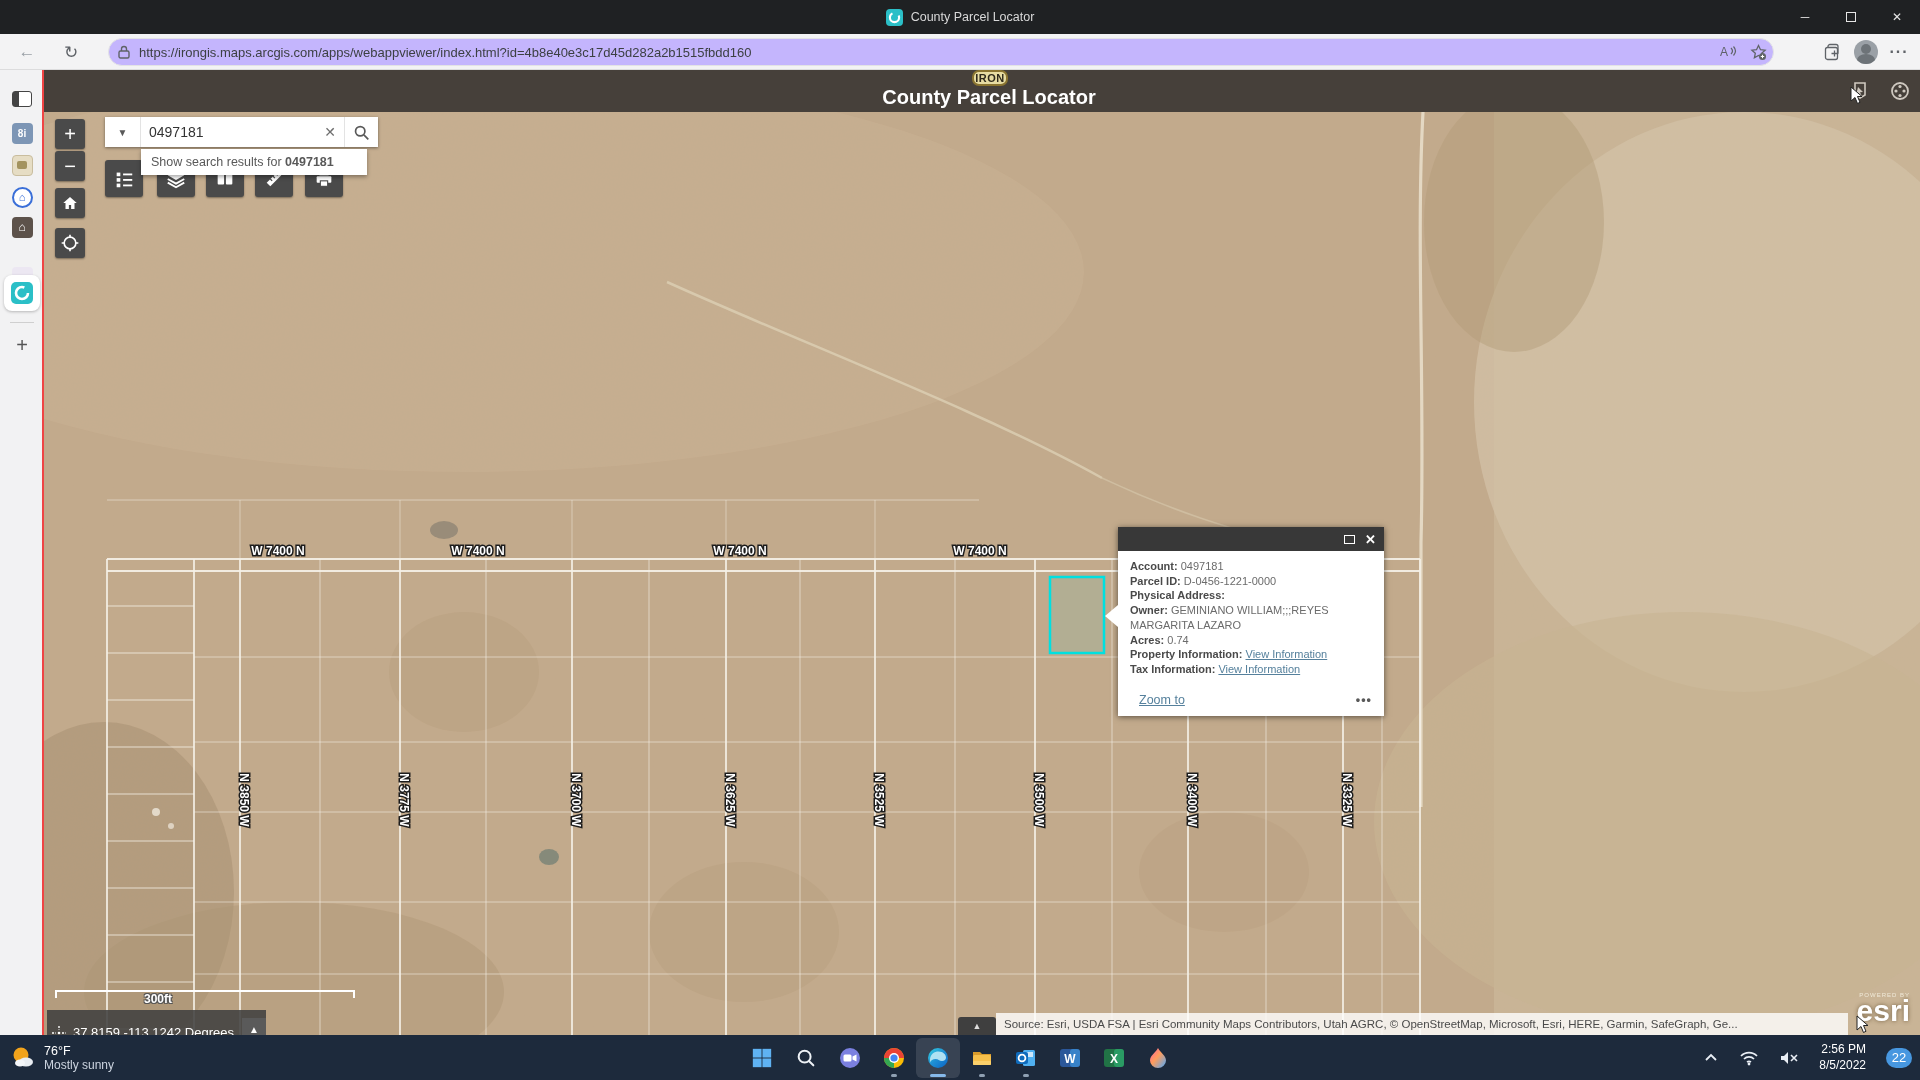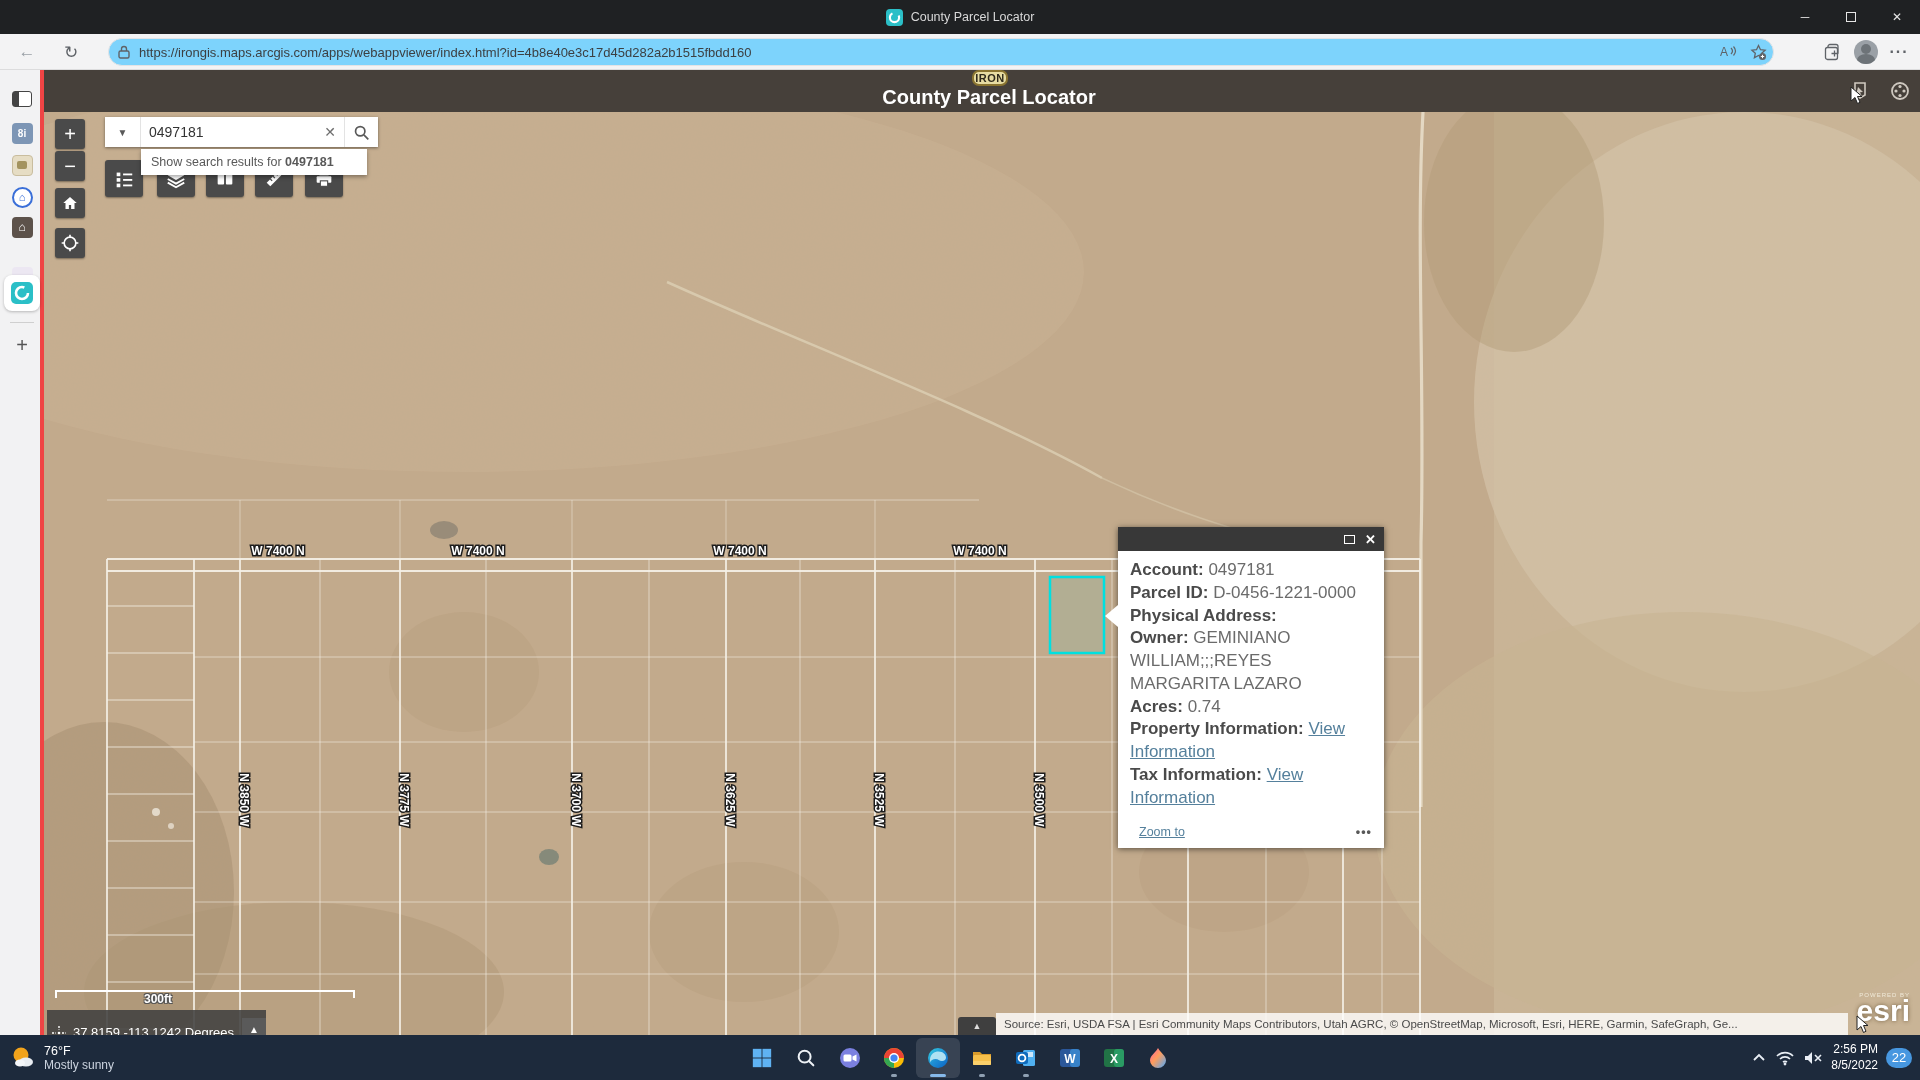--- a/index.html
+++ b/index.html
@@ -9,31 +9,31 @@
   
   #titlebar { position:absolute; left:0; top:0; width:1920px; height:34px; background:#1f2123; }
   #tab-title { position:absolute; left:0; right:0; top:0; height:34px; display:flex; align-items:center; justify-content:center; gap:8px; color:#d9d9d9; font-size:12.5px; }
   .win-btns { position:absolute; right:0; top:0; height:34px; display:flex; }
   .win-btn { width:46px; height:34px; display:flex; align-items:center; justify-content:center; color:#e6e6e6; font-size:12px; }
   .max-glyph { width:10px; height:10px; border:1.2px solid #e6e6e6; }
 
   
   #toolbar { position:absolute; left:0; top:34px; width:1920px; height:36px; background:#f3f3f4; border-bottom:1px solid #dcdcdd; }
   .nav-ico { position:absolute; top:0; height:36px; width:34px; display:flex; align-items:center; justify-content:center; font-size:17px; color:#5f6368; }
-  #url-pill { position:absolute; left:108px; top:4px; width:1666px; height:28px; background:#7dd3fc; border:1px solid #e3e3e5; border-radius:14px; display:flex; align-items:center; }
+  #url-pill { position:absolute; left:108px; top:4px; width:1666px; height:28px; background:#c4b5fd; border:1px solid #e3e3e5; border-radius:14px; display:flex; align-items:center; }
   #url-text { color:#3c4043; font-size:13px; white-space:nowrap; overflow:hidden; flex:1; }
   .pill-ico { width:30px; display:flex; justify-content:center; align-items:center; color:#5f6368; flex:0 0 auto; }
   #toolbar-right { position:absolute; right:6px; top:0; height:36px; display:flex; align-items:center; gap:6px; }
   .tb-chrome-ico { width:30px; height:30px; display:flex; align-items:center; justify-content:center; color:#5f6368; }
   #avatar { width:24px; height:24px; border-radius:50%; background:#9aa0a6; position:relative; overflow:hidden; }
   #avatar:before { content:""; position:absolute; left:7px; top:4px; width:10px; height:10px; border-radius:50%; background:#6d7378; }
   #avatar:after { content:""; position:absolute; left:3px; top:14px; width:18px; height:12px; border-radius:50%; background:#6d7378; }
 
   
-  #edge-sidebar { position:absolute; left:0; top:70px; width:44px; height:965px; background:#f2f2f3; border-right:4px solid #ef4444; }
+  #edge-sidebar { position:absolute; left:0; top:70px; width:44px; height:965px; background:#f2f2f3; border-right:2px solid #ef4444; }
   .sb-slot { position:absolute; left:0; width:44px; height:30px; display:flex; align-items:center; justify-content:center; }
   .fav { width:21px; height:21px; border-radius:4px; display:flex; align-items:center; justify-content:center; font-weight:bold; }
   #sb-active { position:absolute; left:4px; width:36px; height:36px; background:#fff; border-radius:8px; box-shadow:0 1px 3px rgba(0,0,0,.25); display:flex; align-items:center; justify-content:center; }
   .sb-divider { position:absolute; left:10px; width:24px; height:1px; background:#cfcfcf; }
 
   
   #app-header { position:absolute; left:44px; top:70px; width:1876px; height:42px; background:#46403a; display:flex; align-items:center;flex-direction:column; }
   #iron-logo { margin-left:16px; width:36px; height:28px; background:#e7dca2; border:2px solid #8a7430; border-radius:7px; color:#2f2a1c; font-size:11px; font-weight:bold; display:flex; align-items:center; justify-content:center; letter-spacing:.5px; }
   #app-title { margin-left:14px; color:#fff; font-size:20px; font-weight:bold; }
   #app-subtitle { margin-left:150px; color:#d8d3cb; font-size:14px; font-weight:bold; }
@@ -48,21 +48,21 @@
   #search-caret { width:36px; display:flex; align-items:center; justify-content:center; color:#595959; border-right:1px solid #e3e3e3; font-size:10px; }
   #search-input { border:0; outline:none; flex:1; font-size:14px; color:#333; padding:0 8px; font-family:"Liberation Sans", sans-serif; min-width:0; }
   #search-clear { width:28px; display:flex; align-items:center; justify-content:center; color:#6e6e6e; font-size:14px; }
   #search-go { width:34px; display:flex; align-items:center; justify-content:center; border-left:1px solid #e3e3e3; }
   #suggestion { position:absolute; left:97px; top:37px; width:226px; background:#fff; box-shadow:0 2px 4px rgba(0,0,0,.35); padding:6px 10px; font-size:12.5px; color:#595959; z-index:5; white-space:nowrap; }
 
   
   #popup { position:absolute; left:1074px; top:415px; width:266px; background:#fff; box-shadow:0 1px 6px rgba(0,0,0,.55); z-index:6; }
   #popup-header { height:24px; background:#383838; display:flex; align-items:center; justify-content:flex-end; gap:10px; padding:0 8px; }
   #popup-pointer { position:absolute; left:-13px; top:78px; width:0; height:0; border-top:11px solid transparent; border-bottom:11px solid transparent; border-right:13px solid #fff; }
-  #popup-body { padding:8px 12px 2px 12px; font-size:17px; line-height:1.34; color:#6b6b6b; }
+  #popup-body { padding:8px 12px 2px 12px; font-size:11px; line-height:1.34; color:#6b6b6b; }
   #popup-body b { color:#4a4a4a; }
   .pp-link { color:#55809c; text-decoration:underline; }
   #popup-footer { display:flex; justify-content:space-between; align-items:center; padding:14px 12px 9px 12px; font-size:12.5px; }
   #zoom-to { color:#55809c; text-decoration:underline;margin-left:9px; }
   #popup-more { color:#595959; font-weight:bold; letter-spacing:1px; }
 
   
   #scalebar { position:absolute; left:11px; top:878px; width:300px; height:8px; border-left:2px solid #fff; border-right:2px solid #fff; border-top:2px solid #fff; z-index:2; }
   #scale-label { position:absolute; left:100px; top:880px; color:#fff; font-size:12px; font-weight:bold; text-shadow:-1px -1px 0 #555,1px -1px 0 #555,-1px 1px 0 #555,1px 1px 0 #555; z-index:2; }
   #coords { position:absolute; left:3px; top:898px; height:30px; background:rgba(64,64,64,.88); display:flex; align-items:flex-end; color:#fff; font-size:13px; z-index:2; }
@@ -79,21 +79,21 @@
   
   #taskbar { position:absolute; left:0; top:1035px; width:1920px; height:45px; background:#1d2a3c; }
   #weather { position:absolute; left:10px; top:0; height:45px; display:flex; align-items:center; gap:8px; color:#fff; }
   #weather-temp { font-size:12.5px; font-weight:normal; }
   #weather-desc { font-size:12px; color:#cdd5e0; }
   #tb-center { position:absolute; left:50%; top:0; transform:translateX(-50%); height:45px; display:flex; align-items:center; }
   .tb-cell { width:44px; height:40px; display:flex; align-items:center; justify-content:center; position:relative; border-radius:6px; }
   .tb-cell.active { background:rgba(255,255,255,.12); }
   .run-dot { position:absolute; bottom:1px; left:50%; transform:translateX(-50%); width:6px; height:3px; border-radius:2px; background:#8fa0b2; }
   .run-dot.wide { width:16px; background:#86b9ea; }
-  #tb-right { position:absolute; right:8px; top:0; height:45px; display:flex; align-items:center; gap:8px; color:#e9eef5; }
+  #tb-right { position:absolute; right:8px; top:0; height:45px; display:flex; align-items:center; gap:20px; color:#e9eef5; }
   #clock { text-align:right; font-size:12px; line-height:1.3; color:#fff; }
   #badge { width:26px; height:20px; border-radius:10px; background:#4797e0; color:#fff; font-size:13px; display:flex; align-items:center; justify-content:center; }
 
   svg text.road-label, svg text.street-label { fill:#fff; font:bold 12px "Liberation Sans",sans-serif; stroke:#1c1c1c; stroke-width:3px; paint-order:stroke; }
 </style>
 </head>
 <body>
 
 <div id="titlebar">
   <div id="tab-title">

